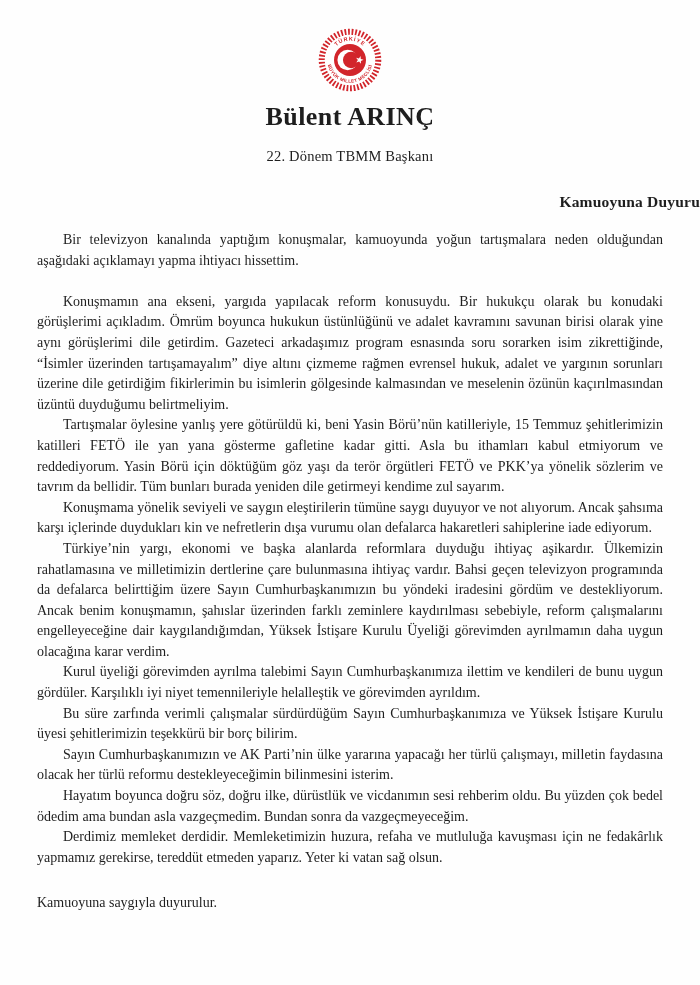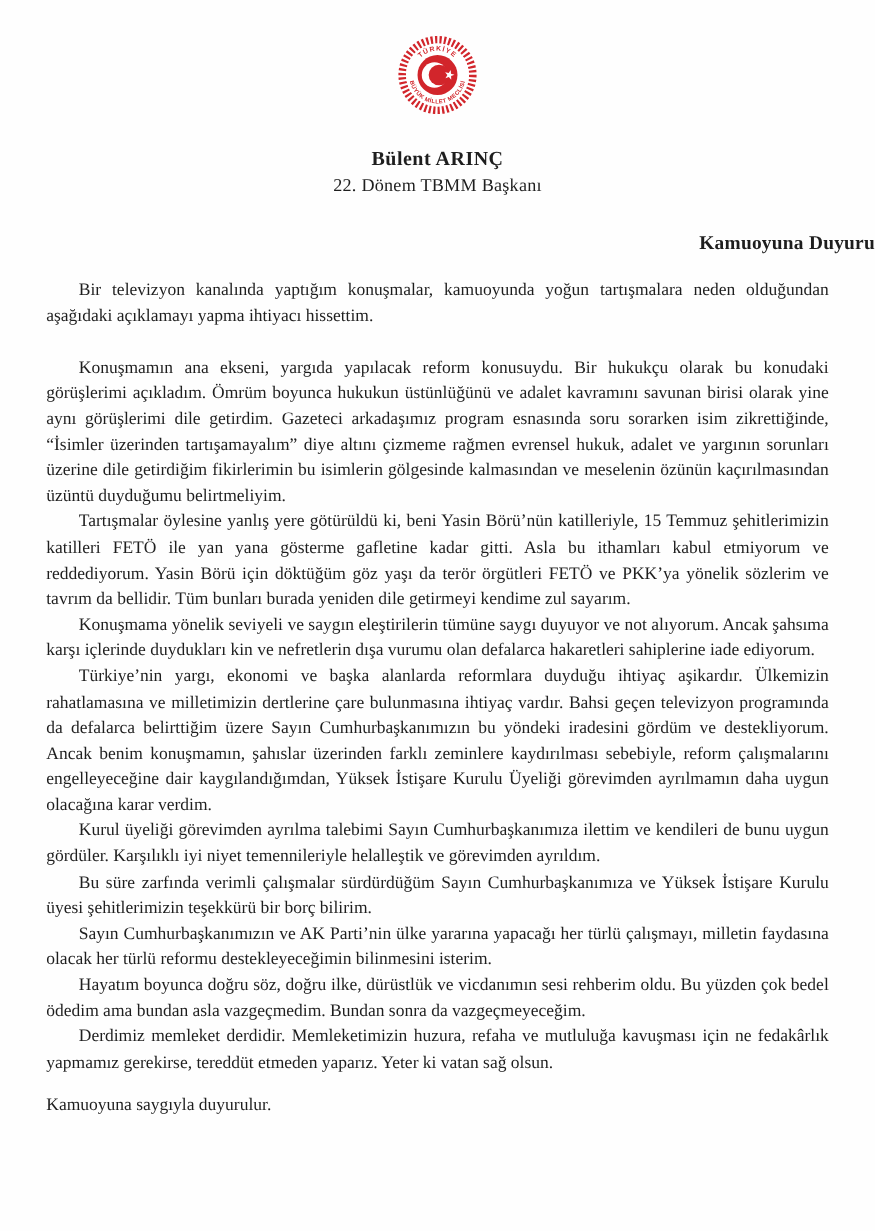--- a/index.html
+++ b/index.html
@@ -10,46 +10,46 @@
     background: #fefefe;
     overflow: hidden;
     font-family: "Liberation Serif", "DejaVu Serif", serif;
     color: #1e1e1e;
     box-sizing: border-box;
   }
   .doc-header { text-align: center; padding-top: 26px; }
   .emblem { display: inline-block; width: 68px; height: 68px; }
   .emblem svg { width: 68px; height: 68px; display: block; }
   .author-name {
-    font-size: 16px;
+    font-size: 26px;
     font-weight: bold;
-    margin: 20px 0 0 0;
+    margin: 4px 0 0 0;
     letter-spacing: 0.4px;
   }
   .author-title {
     font-size: 14.5px;
-    margin-top: 4px;
+    margin-top: 16px;
     letter-spacing: 0.2px;
   }
   .doc-title {
     text-align: right;
     font-size: 15.5px;
     font-weight: bold;
     margin: 28px 0 0 0;
     letter-spacing: 0.2px;
   }
   .doc-body {
     padding: 19px 37px 0 37px;
     font-size: 14px;
     line-height: 20.6px;
     text-align: justify;
   }
   .doc-body p { margin: 0; text-indent: 26px; }
   .doc-body p.spaced { margin-bottom: 20.6px; }
-  .doc-body p.closing { text-indent: 0; margin-top: 14px; text-align: left; }
+  .doc-body p.closing { text-indent: 0; margin-top: 25px; text-align: left; }
 </style>
 </head>
 <body>
 
 <div class="page">
 
   <header class="doc-header">
     <span class="emblem">
       <svg viewBox="0 0 100 100" aria-hidden="true">
         <defs>

